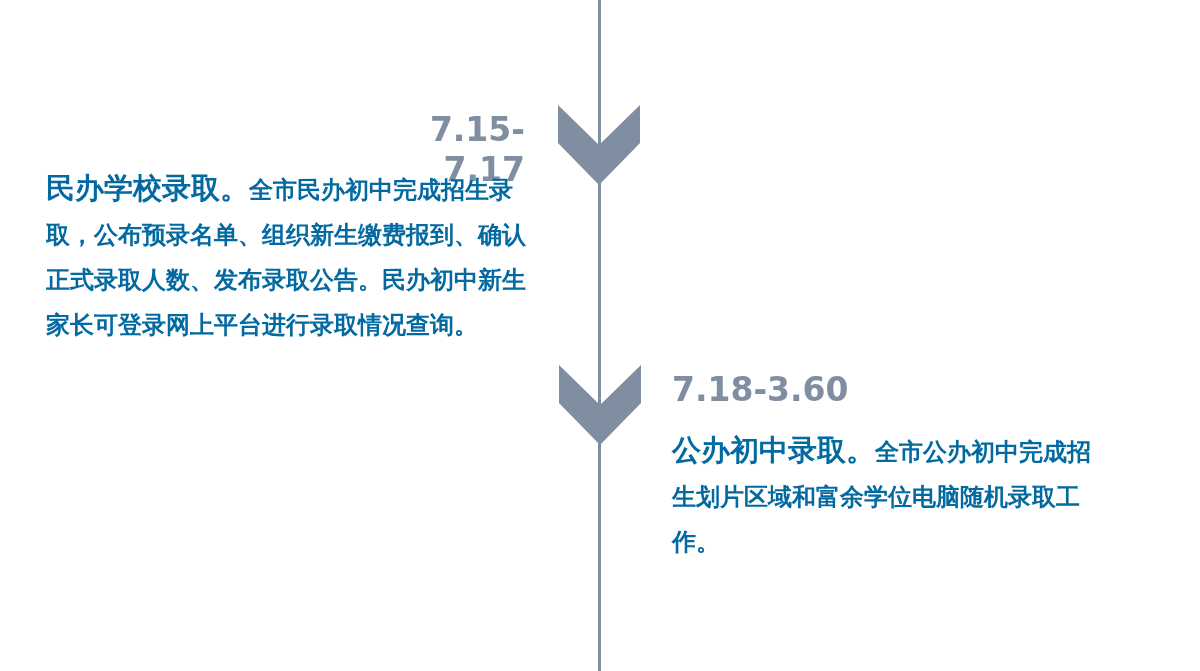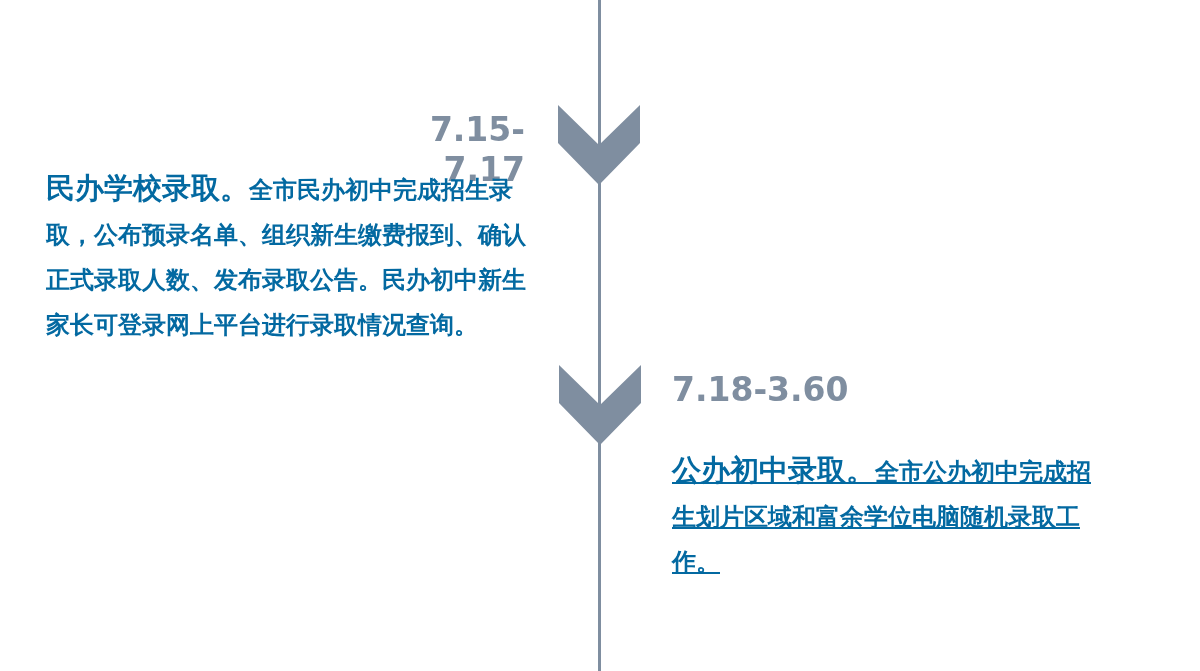--- a/index.html
+++ b/index.html
@@ -20,21 +20,21 @@
       font-family: "DejaVu Sans", sans-serif;
     }
     .desc {
       position: absolute; color: #0369a1; font-weight: bold;
       font-size: 24px; line-height: 45px;
     }
     .desc .lead { font-size: 29px; }
     #date1 { left: 360px; top: 110px; width: 165px; text-align: right; }
     #desc1 { left: 46px; top: 166px; width: 490px; }
     #date2 { left: 672px; top: 370px; }
-    #desc2 { left: 672px; top: 448px; width: 430px; text-decoration: underline; }
+    #desc2 { left: 672px; top: 428px; width: 430px; }
   </style>
 </head>
 <body>
 
 <div class="axis-line"></div>
 
 <div class="chevron" style="left:558px; top:105px;">
   <svg width="82" height="80" viewBox="0 0 82 80">
     <polygon points="0,0 41,40 82,0 82,38 41,80 0,38" fill="#7f8ea0"></polygon>
   </svg>

